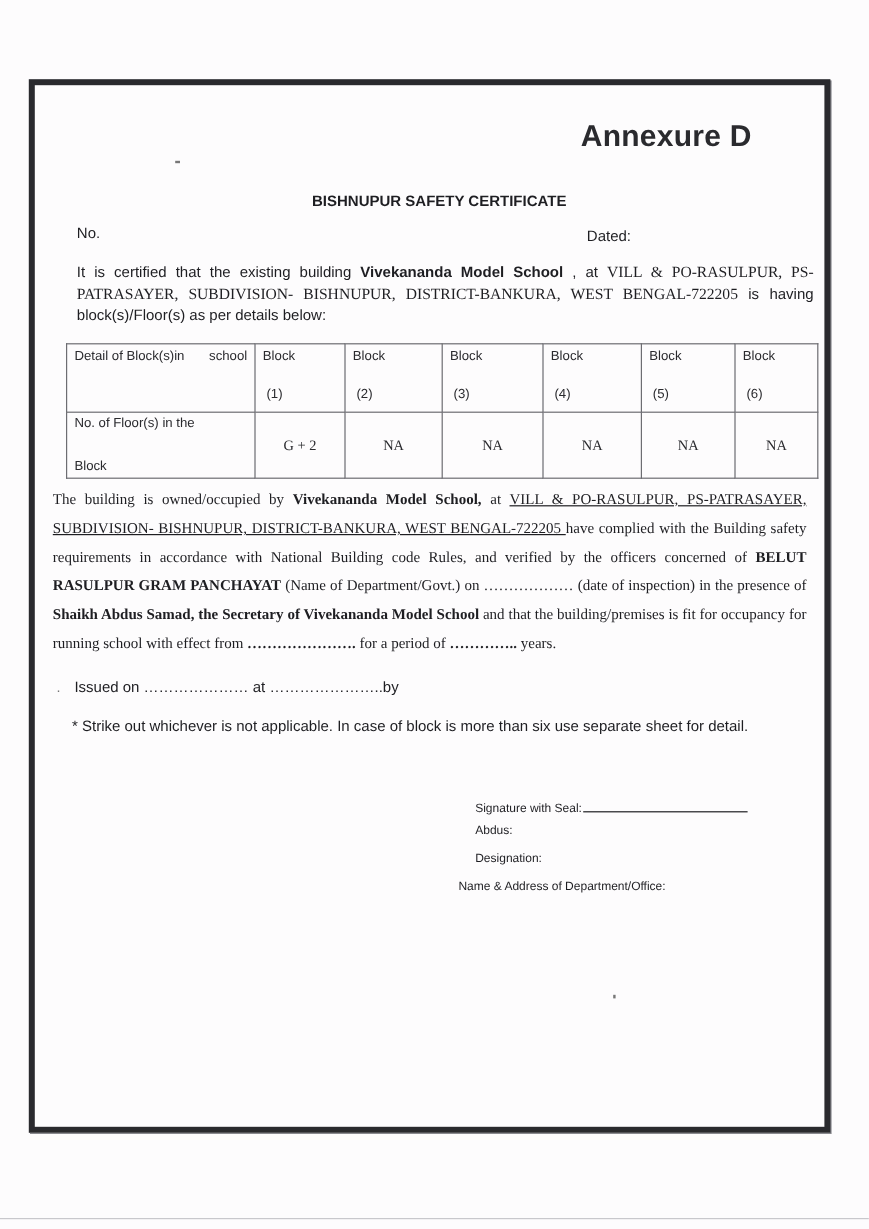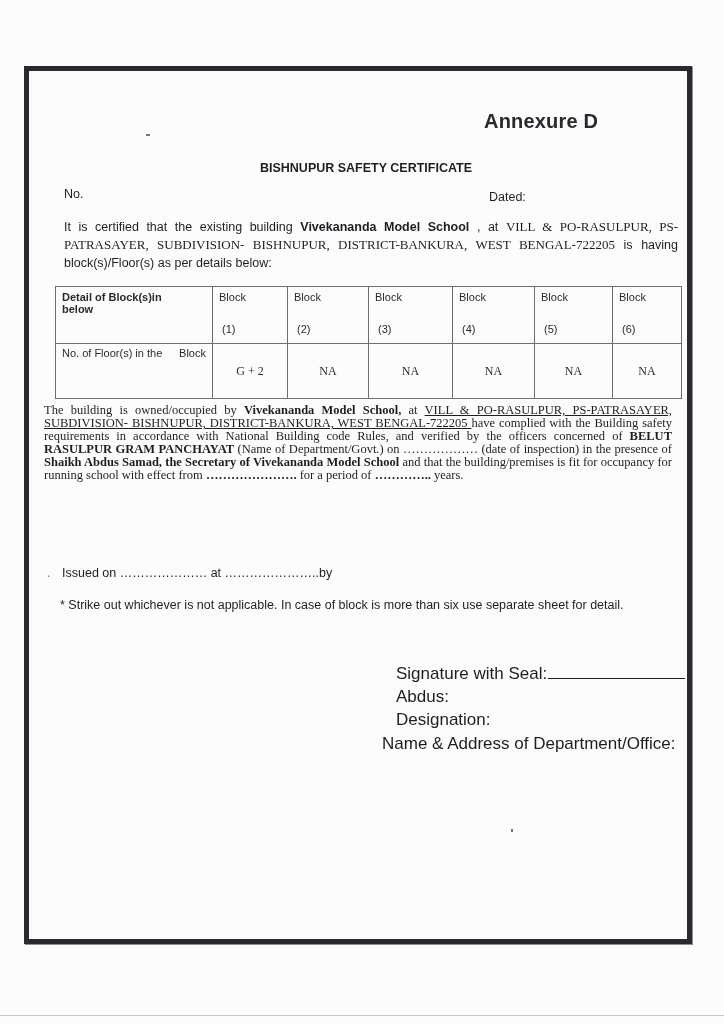--- a/index.html
+++ b/index.html
@@ -10,51 +10,51 @@
   }
   .frame {
     position: absolute; left: 24px; top: 66px; width: 658px; height: 868px;
     border: 5px solid #2a2a2e;
     box-shadow: 1px 1px 0 #8a8a90;
   }
   .page-edge {
     position: absolute; left: 0; top: 1015px; width: 724px; height: 1px; background: #c8c8cc;
   }
   .abs { position: absolute; white-space: nowrap; }
-  .annex { left: 484px; top: 110px; font-size: 20px; font-weight: bold; color: #2a2a2e; letter-spacing: 0.2px; }
+  .annex { left: 484px; top: 100px; font-size: 25px; font-weight: bold; color: #2a2a2e; letter-spacing: 0.2px; }
   .title { left: 0; width: 724px; text-align: center; top: 161px; font-size: 12.5px; font-weight: bold; padding-left: 8px; box-sizing: border-box; }
   .sans12 { font-size: 12.5px; text-align: center; }
   .no { left: 64px; top: 187px; }
   .dated { left: 489px; top: 190px; }
   .para1 {
     position: absolute; left: 64px; top: 218px; width: 614px;
     font-size: 12.5px; line-height: 18px; text-align: justify;
   }
   .serif { font-family: "Liberation Serif", serif; font-size: 13px; }
   .ul-bold { font-weight: bold; }
   .ul { text-decoration: underline; }
   table.blocks {
     position: absolute; left: 55px; top: 286px; border-collapse: collapse;
     font-size: 11px; color: #2a2a2e;
   }
   table.blocks td { border: 1px solid #6d6d72; vertical-align: top; padding: 0; }
-  .cellhdr { display: flex; flex-direction: column; height: 56px; padding: 4px 6px 4px 6px; box-sizing: border-box; font-weight: bold; }
-  .cellrow2 { height: 54px; padding: 3px 6px; box-sizing: border-box; display: flex; flex-direction: row; justify-content: space-between; }
+  .cellhdr { display: flex; justify-content: space-between; height: 56px; padding: 4px 6px 4px 6px; box-sizing: border-box; }
+  .cellrow2 { height: 54px; padding: 3px 6px; box-sizing: border-box; display: flex; flex-direction: column; justify-content: space-between; }
   .valcell { height: 54px; display: flex; align-items: center; justify-content: center; font-family: "Liberation Serif", serif; font-size: 12px; }
   .blkcell { height: 56px; padding: 4px 6px; box-sizing: border-box; display: flex; flex-direction: column; justify-content: space-between; }
   .blkcell .num { padding-left: 3px; padding-bottom: 4px; }
   .para2 {
     position: absolute; left: 44px; top: 404px; width: 628px;
-    font-family: "Liberation Serif", serif; font-size: 12.5px; line-height: 13px; text-align: justify;
+    font-family: "Liberation Serif", serif; font-size: 12.5px; line-height: 24px; text-align: justify;
   }
   .para2 .bold { font-weight: bold; }
   .issued { left: 62px; top: 566px; font-size: 12.5px; }
   .dot { left: 47px; top: 566px; font-size: 12px; color: #777; }
   .note { left: 60px; top: 598px; font-size: 12.5px; }
-  .sig { font-size: 17px; }
+  .sig { font-size: 10px; }
   .sig-line { display: inline-block; width: 137px; border-bottom: 1px solid #1e1e22; height: 12px; vertical-align: baseline; margin-left: 1px; }
   .s1 { left: 396px; top: 664px; }
   .s2 { left: 396px; top: 687px; }
   .s3 { left: 396px; top: 710px; text-align: right; }
   .s4 { left: 382px; top: 734px; }
   .mark { width: 4px; height: 2px; background: #777; }
 </style>
 </head>
 <body>
 
@@ -73,21 +73,21 @@
   <span>It is certified that the existing building</span>
   <span class="ul-bold">Vivekananda Model School</span><span> , at </span><span class="serif">VILL &amp; PO-RASULPUR, PS-PATRASAYER, SUBDIVISION- BISHNUPUR, DISTRICT-BANKURA, WEST BENGAL-722205</span><span> is having block(s)/Floor(s) as per details below:</span>
 </div>
 
 <table class="blocks">
   <tbody>
       <tr>
     <td style="width:156px;">
       <div class="cellhdr">
         <span>Detail of Block(s)in</span>
-        <span>below</span>
+        <span>school</span>
       </div>
     </td>
     <td style="width:74px;">
           <div class="blkcell">
             <span>Block</span>
             <span class="num">(1)</span>
           </div>
         </td>
     <td style="width:80px;">
           <div class="blkcell">

